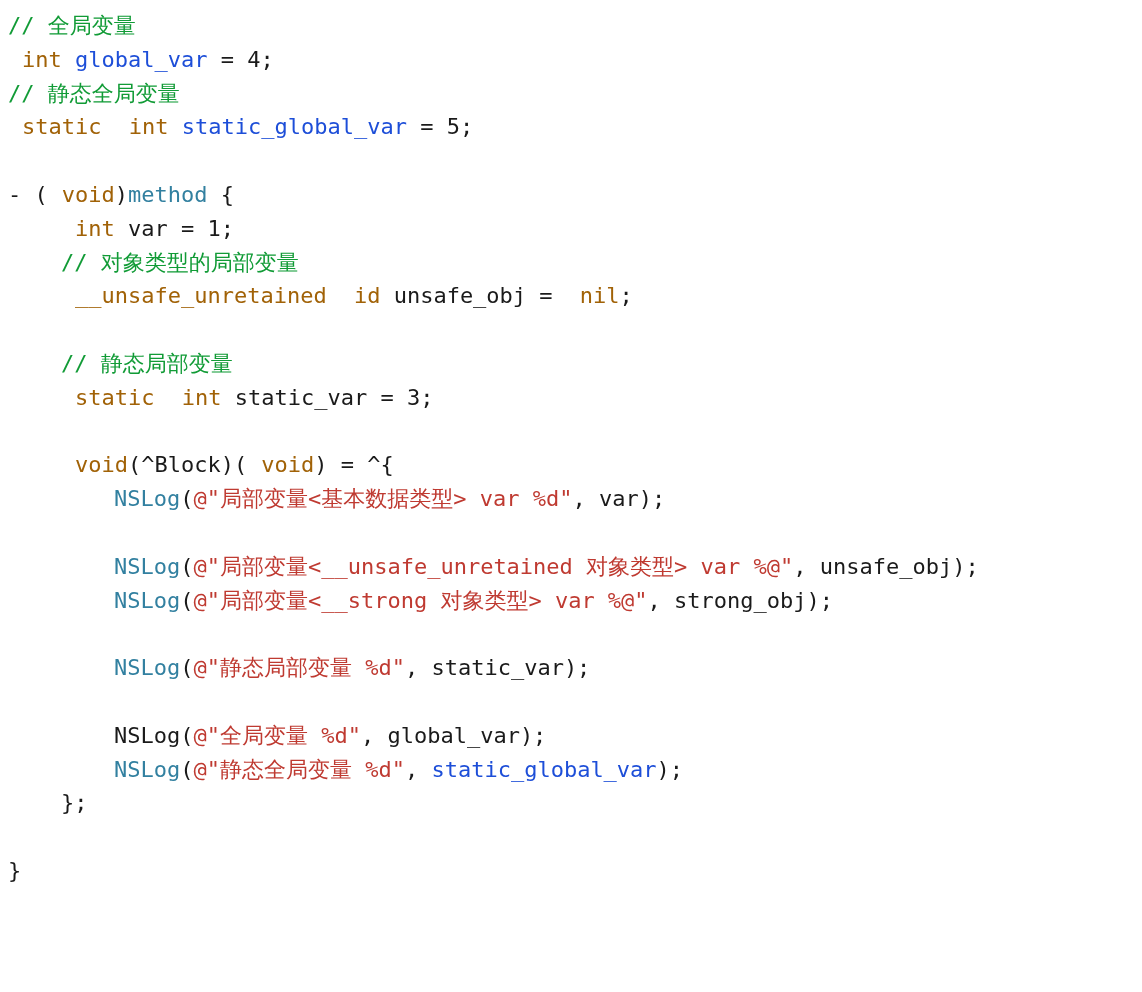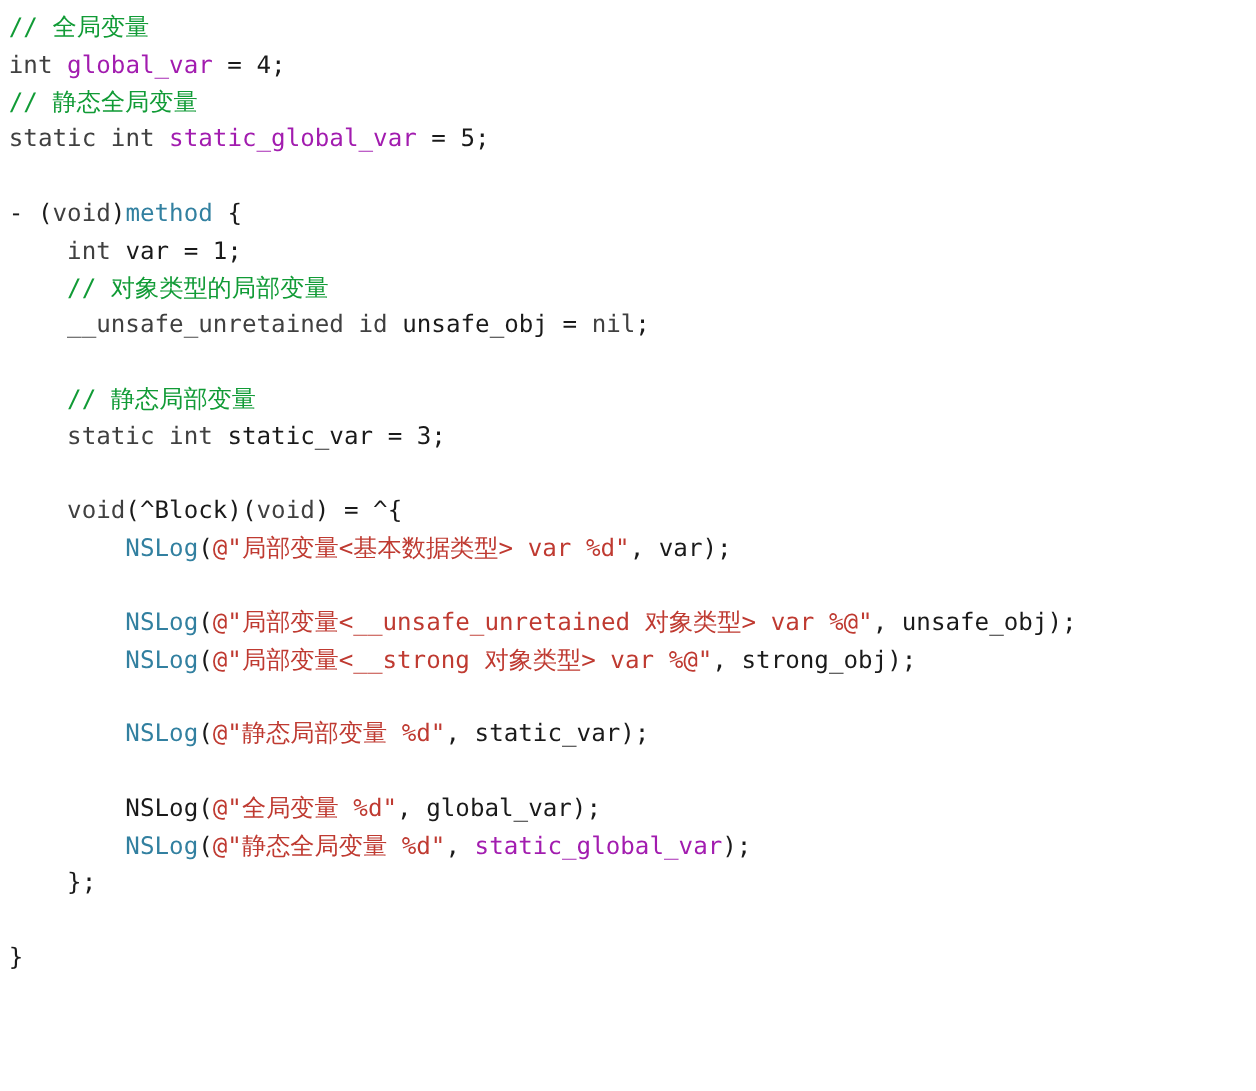--- a/index.html
+++ b/index.html
@@ -30,22 +30,22 @@
     color: #1a1a1a;
     letter-spacing: 0px;
     -webkit-font-smoothing: antialiased;
   }
   .code-line.blank {
     color: transparent;
   }
   
   .tok-plain    { color: #1a1a1a; }
   .tok-comment  { color: #119b36; }
-  .tok-keyword  { color: #404040; }
-  .tok-ident    { color: #a21caf; }
+  .tok-keyword  { color: #a16207; margin-left: 14px; }
+  .tok-ident    { color: #1d4ed8; }
   .tok-func     { color: #3280a0; text-align: center; }
   .tok-string   { color: #bf3a31; }
   .tok-number   { color: #1a1a1a; }
   .tok-punct    { color: #1a1a1a; }
 </style>
 </head>
 <body>
 
 <div id="code-block" role="region">
     <div class="code-line"><span class="tok-comment">// 全局变量</span></div>

